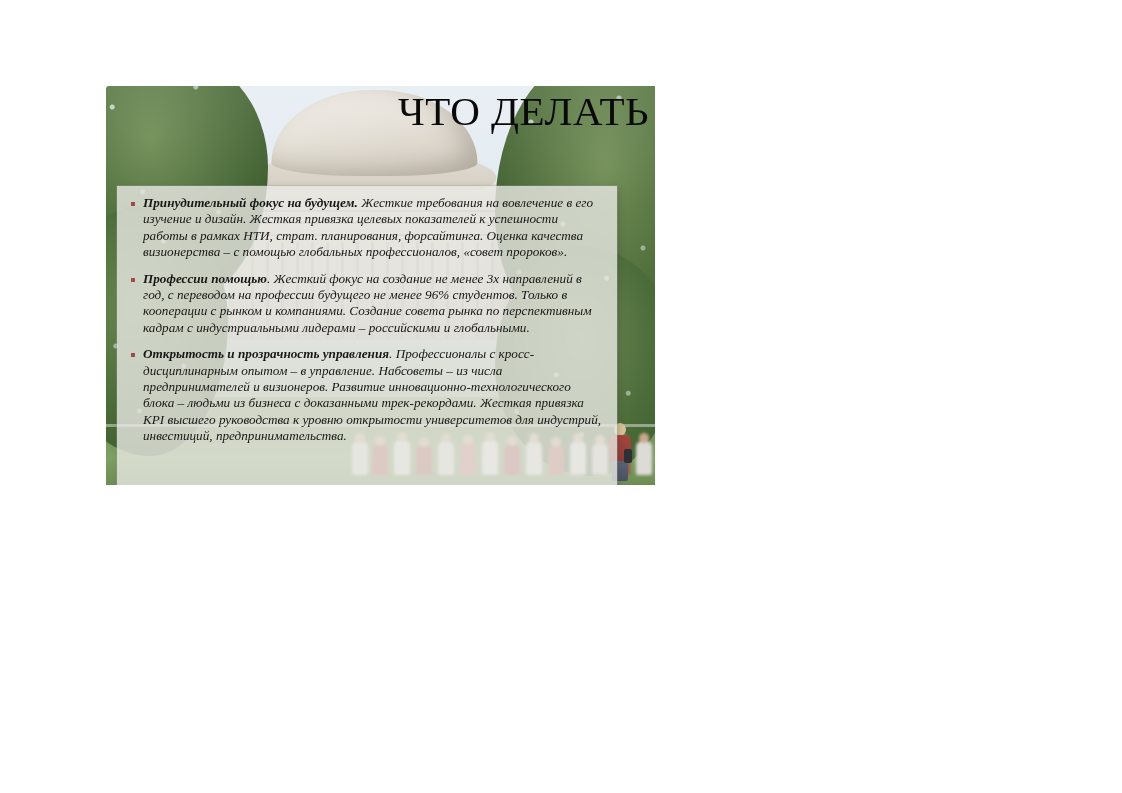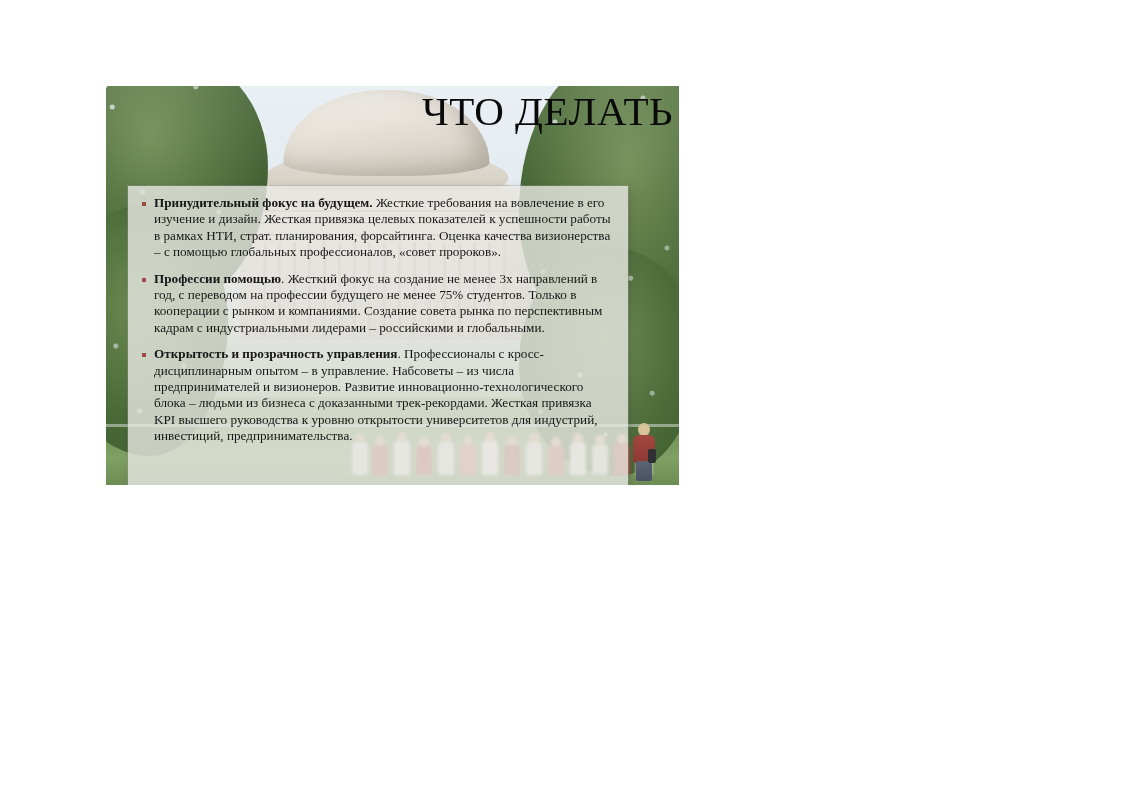--- a/index.html
+++ b/index.html
@@ -17,21 +17,20 @@
 
   
   #slide {
     position: absolute;
     left: 106px;
     top: 86px;
     width: 549px;
     height: 399px;
     overflow: hidden;
     background: #cfd6d8;
-    padding-left: 24px;
   }
 
   
   .bg-layer { position: absolute; inset: 0; }
 
   
   .sky {
     background: linear-gradient(180deg,#e7eef3 0%, #e2eaf0 38%, #dce6ec 55%, #cfd9d6 70%, #b9c9b4 100%);
   }
 
@@ -195,29 +194,30 @@
     line-height: 46px;
     font-weight: 400;
     color: #0a0a0a;
     letter-spacing: .5px;
     white-space: nowrap;
   }
 
   
   #body-panel {
     position: absolute;
-    left: 22px;
+    left: 11px;
     top: 100px;
     width: 500px;
     height: 358px;
     background: rgba(233,232,228,.80);
     box-shadow: 0 0 0 1px rgba(160,160,155,.30), 2px 2px 6px rgba(60,60,60,.25);
     padding: 9px 12px 6px 10px;
     box-sizing: border-box;
     overflow: hidden;
+    font-style: italic;
   }
 
   .bullet-row {
     display: flex;
     align-items: flex-start;
     margin-bottom: 10px;
   }
   .bullet-row:last-child { margin-bottom: 0; }
 
   .bullet-marker {
@@ -309,21 +309,21 @@
 
   <div id="body-panel">
 
     <div class="bullet-row">
       <span class="bullet-marker"></span>
       <div class="bullet-text"><span class="lead">Принудительный фокус на будущем.</span><span> Жесткие требования на вовлечение в его изучение и дизайн. Жесткая привязка целевых показателей к успешности работы в рамках НТИ, страт. планирования, форсайтинга. Оценка качества визионерства – с помощью глобальных профессионалов, «совет пророков».</span></div>
     </div>
 
     <div class="bullet-row">
       <span class="bullet-marker"></span>
-      <div class="bullet-text"><span class="lead">Профессии помощью</span><span>. Жесткий фокус на создание не менее 3х направлений в год, с переводом на профессии будущего не менее 75% студентов. Только в кооперации с рынком и компаниями. Создание совета рынка по перспективным кадрам с индустриальными лидерами – российскими и глобальными.</span></div>
+      <div class="bullet-text"><span class="lead">Профессии помощью</span><span>. Жесткий фокус на создание не менее 3х направлений в год, с переводом на профессии будущего не менее 96% студентов. Только в кооперации с рынком и компаниями. Создание совета рынка по перспективным кадрам с индустриальными лидерами – российскими и глобальными.</span></div>
     </div>
 
     <div class="bullet-row">
       <span class="bullet-marker"></span>
       <div class="bullet-text"><span class="lead">Открытость и прозрачность управления</span><span>. Профессионалы с кросс-дисциплинарным опытом – в управление. Набсоветы – из числа предпринимателей и визионеров. Развитие инновационно-технологического блока – людьми из бизнеса с доказанными трек-рекордами. Жесткая привязка KPI высшего руководства к уровню открытости университетов для индустрий, инвестиций, предпринимательства.</span></div>
     </div>
 
   </div>
 </div>
 

